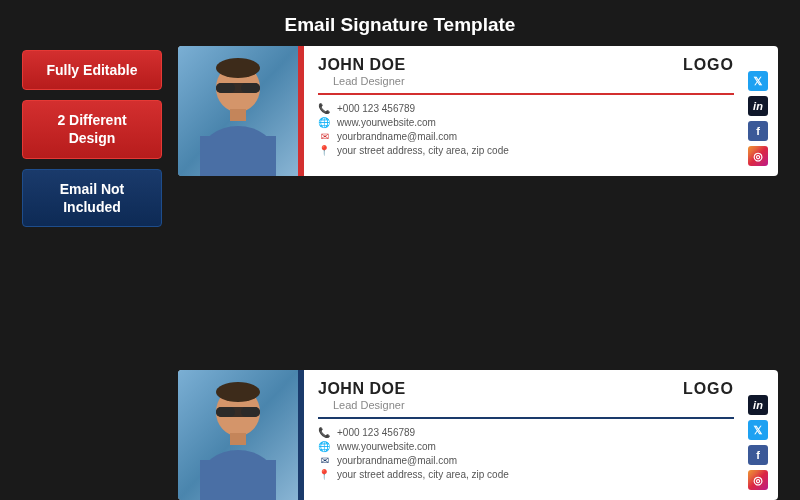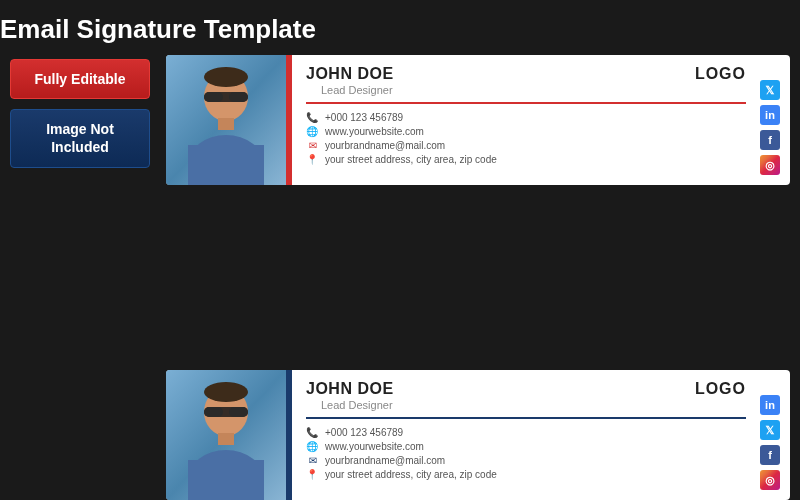--- a/index.html
+++ b/index.html
@@ -9,32 +9,32 @@
       background: #1a1a1a;
       font-family: 'Arial', sans-serif;
       overflow: hidden;
       display: flex;
       flex-direction: column;
       align-items: center;
     }
 
     .page-title {
       color: #ffffff;
-      font-size: 26px;
-      font-weight: bold;
-      text-align: left;
+      font-size: 19px;
+      font-weight: bold;
+      text-align: center;
       padding: 14px 0 10px 0;
       width: 100%;
     }
 
     .main-content {
       display: flex;
       flex-direction: row;
       width: 100%;
-      padding: 0 10px;
+      padding: 0 22px;
       gap: 16px;
       flex: 1;
     }
 
     
     .left-badges {
       display: flex;
       flex-direction: column;
       gap: 10px;
       width: 140px;
@@ -211,21 +211,21 @@
       border-radius: 3px;
       display: flex;
       align-items: center;
       justify-content: center;
       font-size: 11px;
       color: white;
       font-weight: bold;
     }
 
     .social-twitter { background: #1da1f2; }
-    .social-linkedin { background: #3b82f6; }
+    .social-linkedin { background: #0f172a; font-style: italic; }
     .social-facebook { background: #3b5998; }
     .social-instagram { background: linear-gradient(135deg, #f09433, #e6683c, #dc2743, #cc2366, #bc1888); }
 
     
     .avatar-svg {
       width: 100%;
       height: 100%;
     }
 
     .sig-right-section {
@@ -236,21 +236,22 @@
   </style>
 </head>
 <body>
 
 <div class="page-title">Email Signature Template</div>
 
 <div class="main-content">
 
   <div class="left-badges">
     <div class="badge badge-red">Fully Editable</div>
-    <div class="badge badge-blue">Image Not Included</div>
+    <div class="badge badge-red">2 Different Design</div>
+    <div class="badge badge-blue">Email Not Included</div>
   </div>
 
   <div class="right-cards">
 
     <div class="sig-card sig-card-1">
       <div class="sig-photo">
         <div class="sig-photo-inner">
           <svg class="avatar-svg" viewBox="0 0 120 130" xmlns="http://www.w3.org/2000/svg">
             <defs>
               <linearGradient id="bg1" x1="0%" y1="0%" x2="100%" y2="100%">

